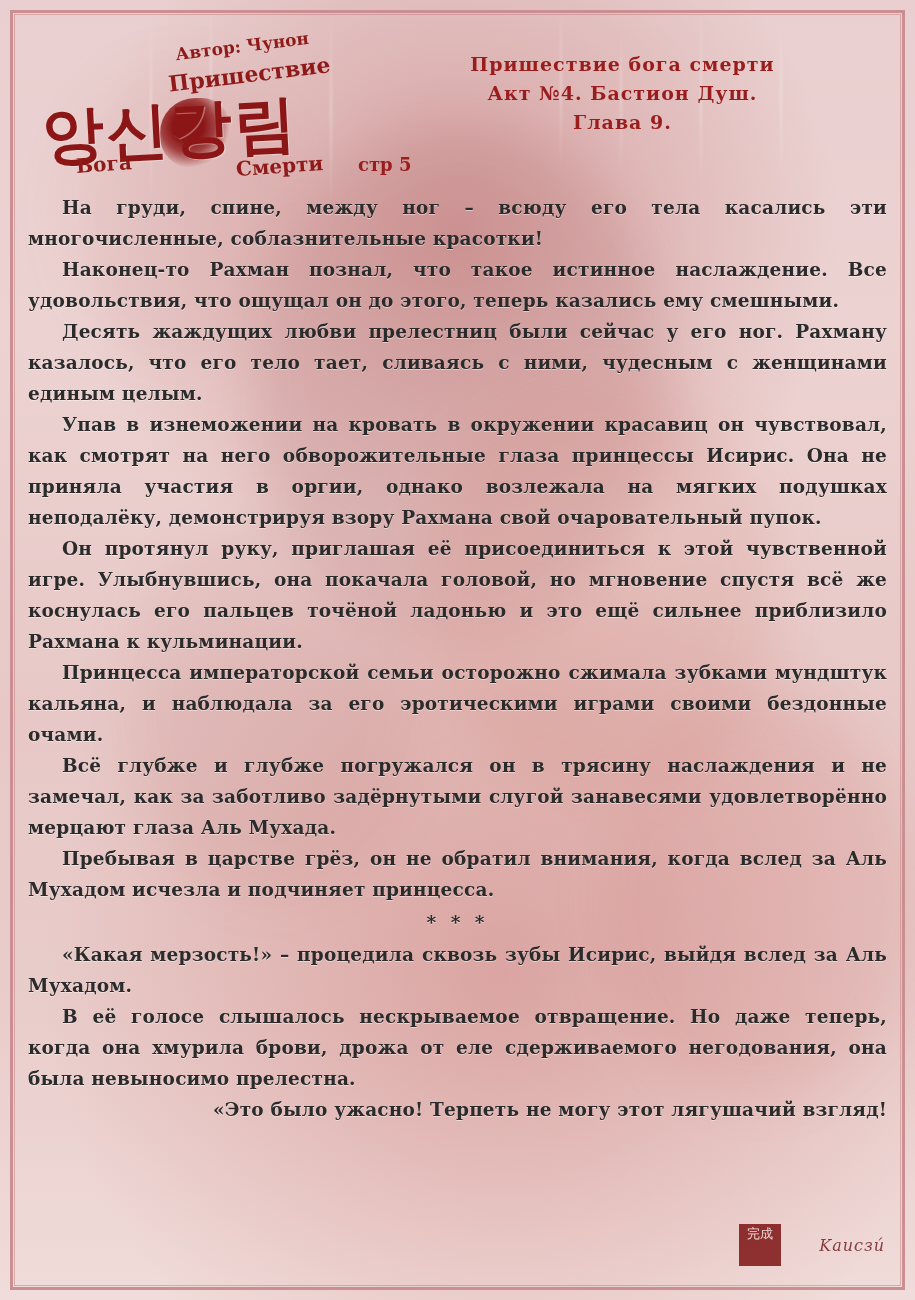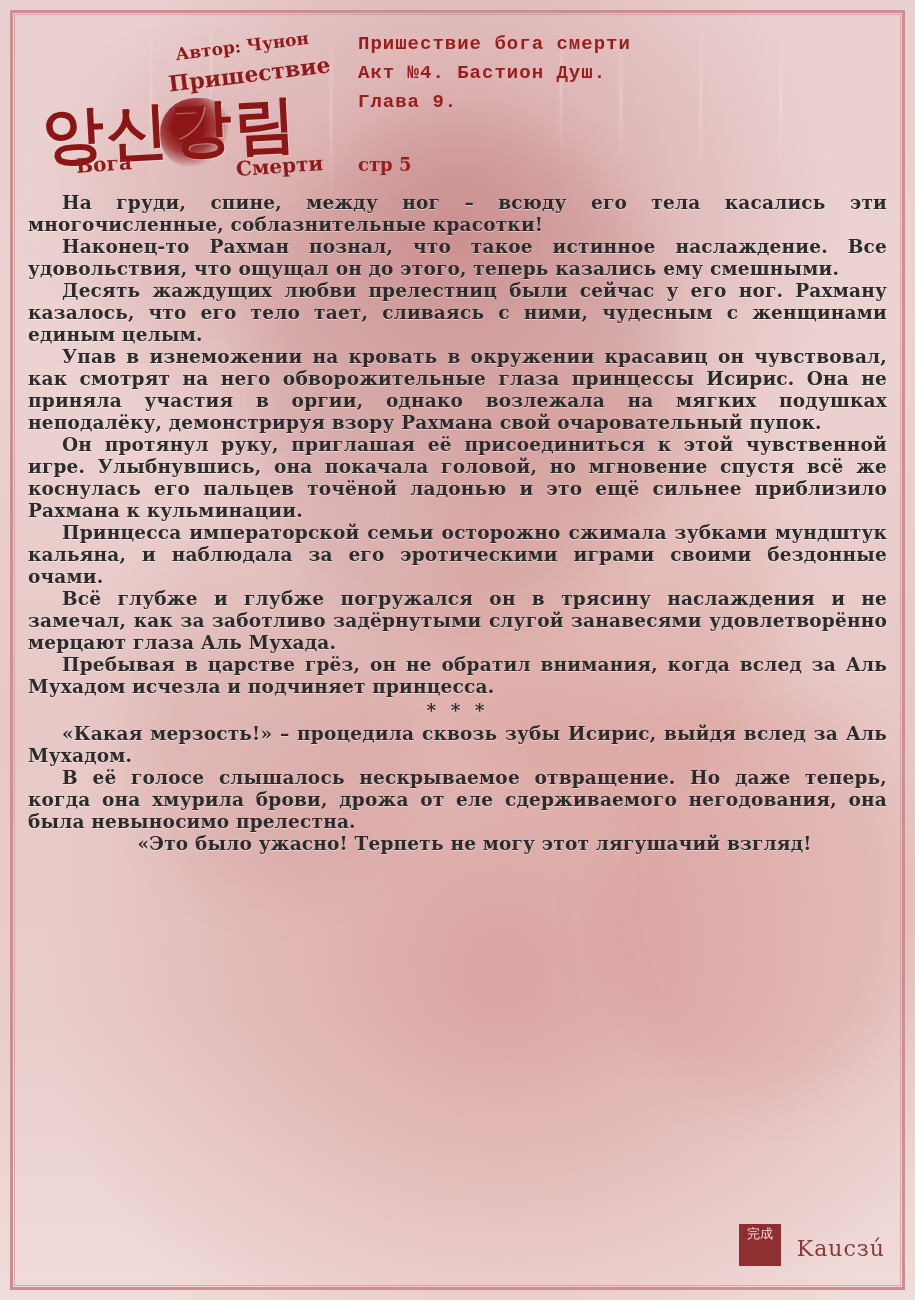--- a/index.html
+++ b/index.html
@@ -140,24 +140,23 @@
     width: 70px;
     height: 70px;
     background: radial-gradient(circle at 40% 40%, #8c1616 0 26%, rgba(140,22,22,0.75) 45%, rgba(140,22,22,0) 70%);
     border-radius: 50% 40% 55% 45%;
   }
 
   .title-block {
     position: absolute;
     left: 330px;
     right: 0;
-    top: 8px;
-    text-align: left;
+    top: 28px;
+    text-align: center;
     color: #9a1d1d;
-    font-family: Liberation Mono, monospace;
   }
   .title-block .line {
     font-size: 19px;
     font-weight: bold;
     letter-spacing: 1px;
     line-height: 29px;
     white-space: nowrap;
   }
   .page-num {
     position: absolute;
@@ -168,38 +167,38 @@
     color: #9a1d1d;
     font-size: 18px;
     font-weight: bold;
   }
 
   
   .body-text {
     position: relative;
     color: #2b2b2b;
     font-size: 18.5px;
-    line-height: 22px;
+    line-height: 31px;
     font-weight: bold;
     letter-spacing: 0.2px;
   }
   .body-text p {
     margin: 0;
     text-align: justify;
     text-indent: 34px;
     text-shadow: 0 1px 0 rgba(255,255,255,0.45);
   }
   .body-text p.center {
     text-align: center;
     text-indent: 0;
     letter-spacing: 4px;
     margin: 2px 0 1px 0;
   }
   .body-text p.last {
-    text-align: center;
+    text-align: right;
   }
 
   
   .signature {
     position: absolute;
     right: 30px;
     bottom: 18px;
     width: 160px;
     height: 60px;
   }
@@ -215,21 +214,22 @@
     font-size: 13px;
     line-height: 20px;
     text-align: center;
     opacity: 0.85;
   }
   .signature .sig-text {
     position: absolute;
     right: 0;
     top: 14px;
     font-family: "DejaVu Serif", serif;
-    font-size: 22px;
+    font-style: italic;
+    font-size: 16px;
     color: #6b1414;
     opacity: 0.8;
     letter-spacing: 1px;
   }
 </style>
 </head>
 <body>
 
 <div id="page">
 

